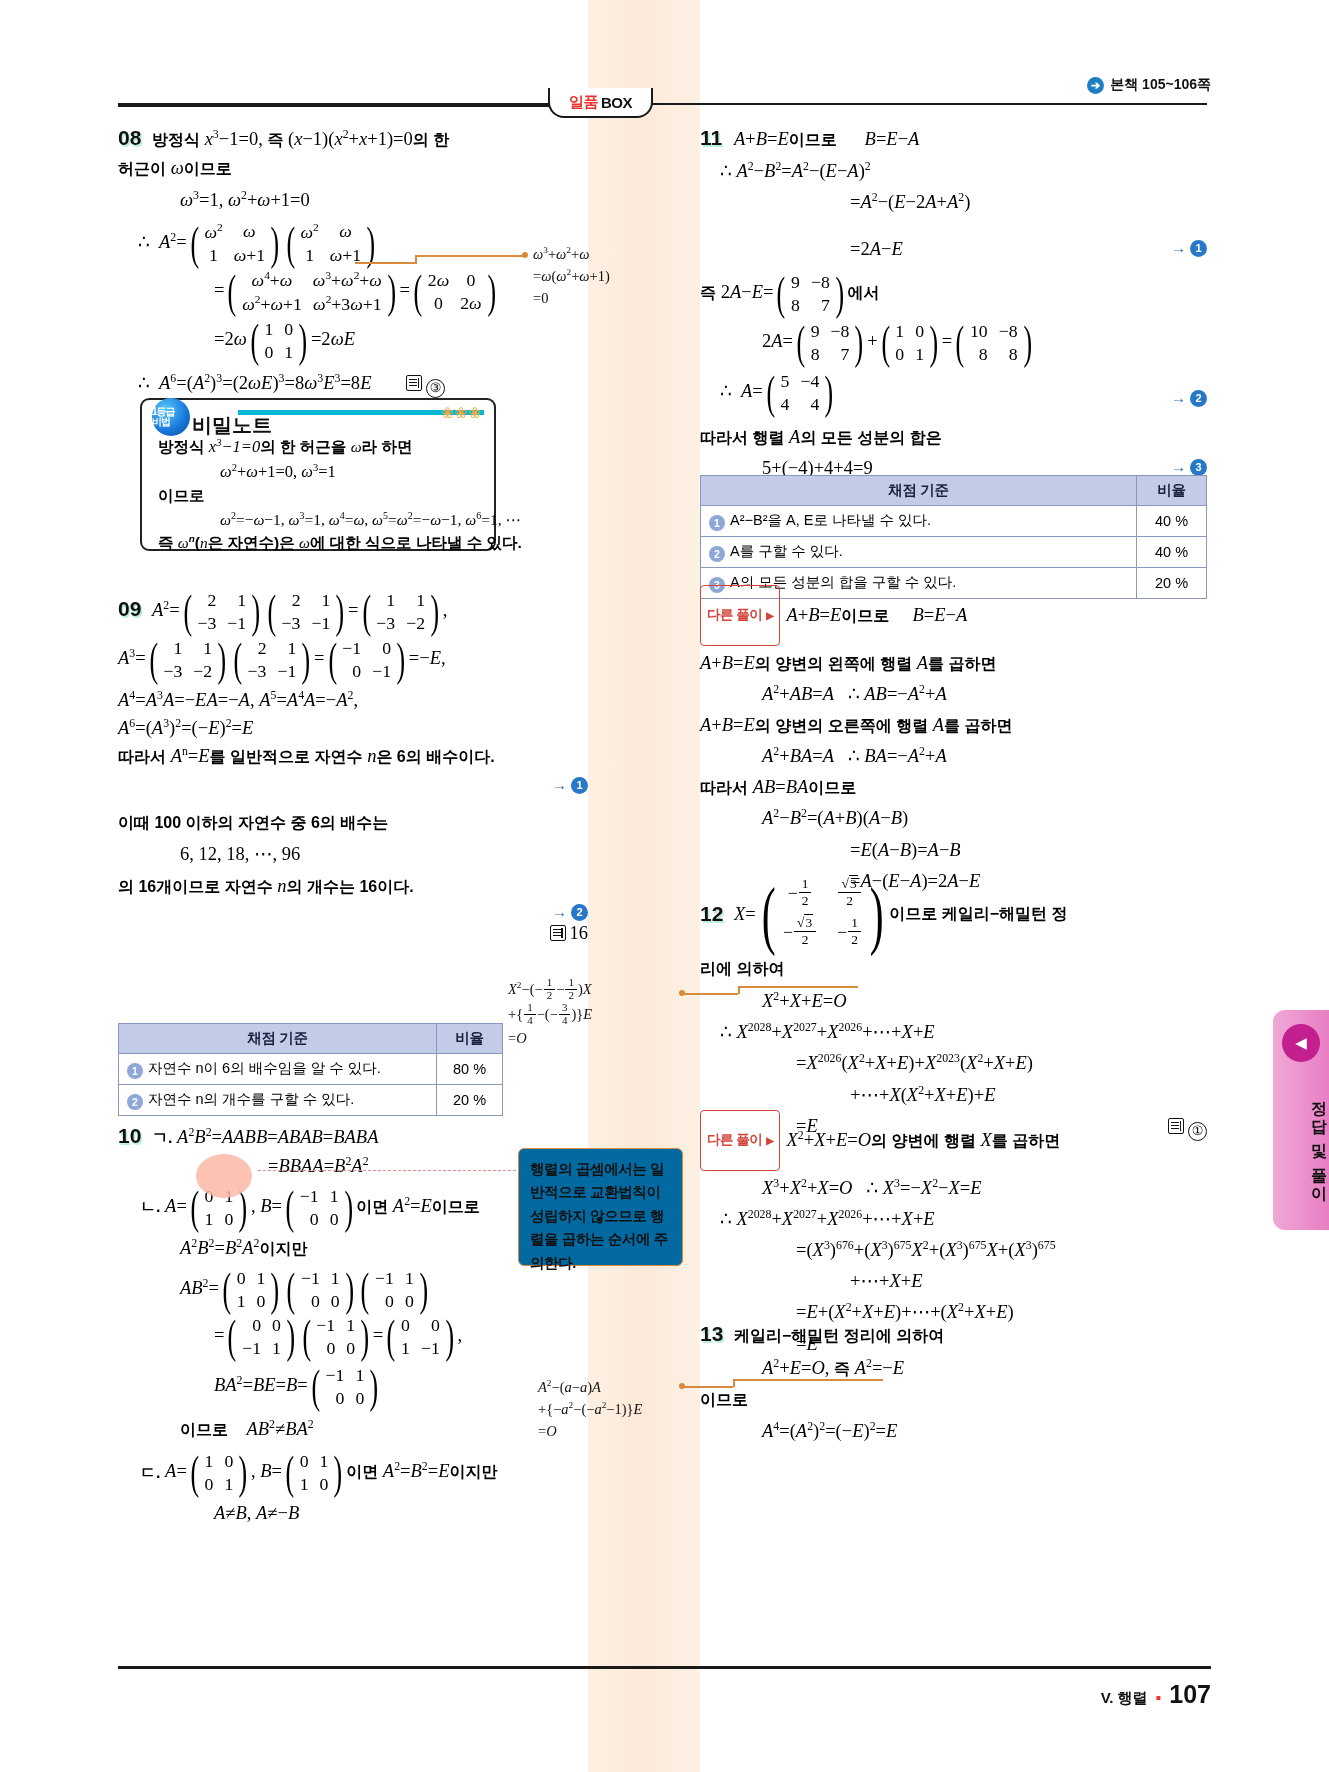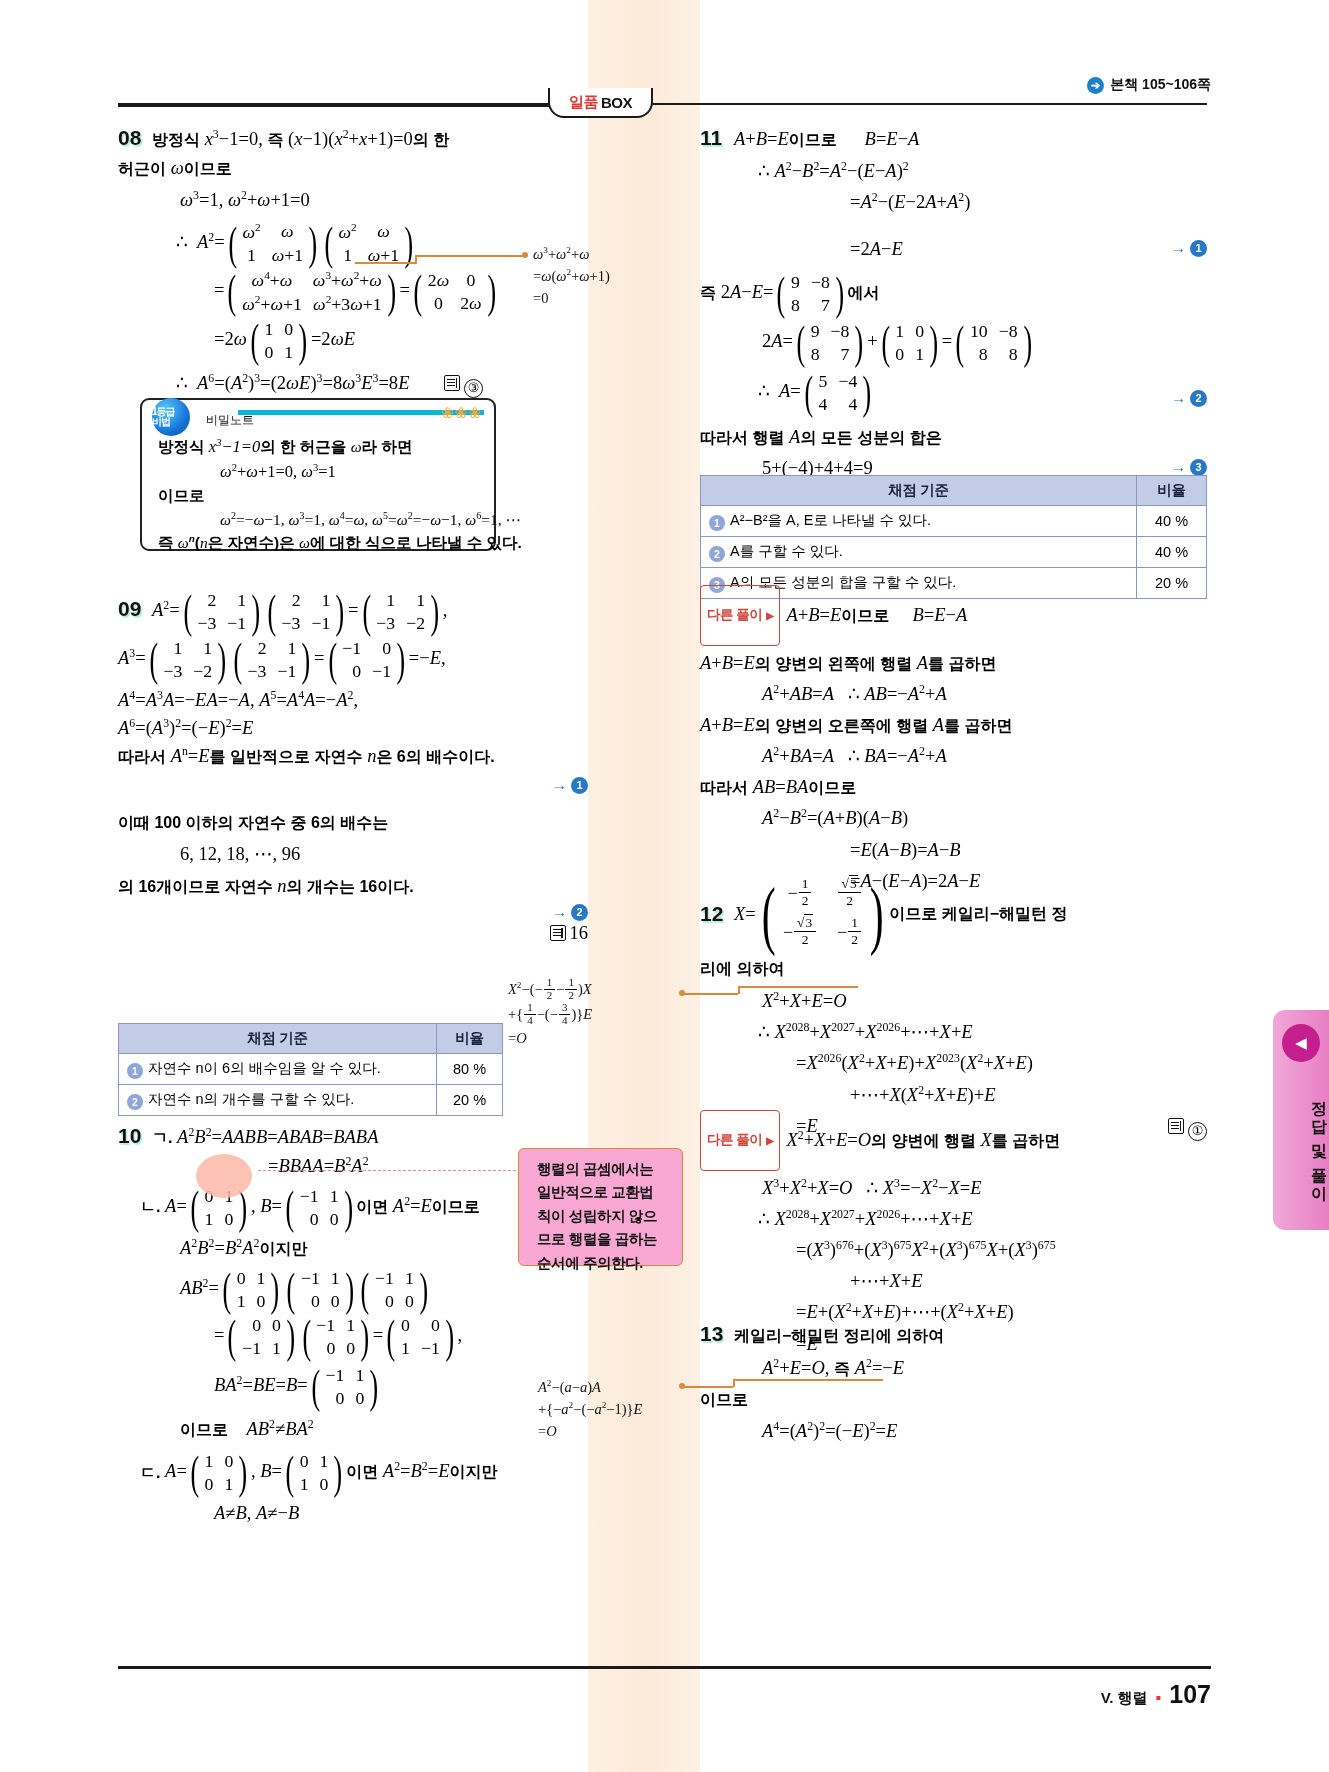--- a/index.html
+++ b/index.html
@@ -55,21 +55,21 @@
   
   .sol { position:absolute; }
   .qnum {
     font-family:"Liberation Sans", sans-serif;
     font-weight:bold; font-size:21px; color:#111;
     text-shadow:1.5px 1.5px 0 #b9f0dd;
     display:inline-block; width:34px;
   }
   .ln { font-size:18.5px; line-height:1.52; white-space:nowrap; }
   .ln.kr { font-family:"Liberation Sans", sans-serif; font-size:17px; font-weight:bold; }
-  .ind1 { padding-left:30px;margin-left:28px; }
+  .ind1 { padding-left:20px; }
   .ind2 { padding-left:62px; }
   .ind3 { padding-left:96px; }
   .ind4 { padding-left:150px; }
 
   i.v { font-style:italic; font-family:"Liberation Serif", serif; }
   sup { font-size:0.64em; vertical-align:super; }
 
   
   .kin { font-family:"Liberation Sans", sans-serif; font-weight:bold; font-size:16px; font-style:normal; }
 
@@ -141,41 +141,41 @@
   .note-topbar::after{ content:""; position:absolute; left:96px; right:10px; top:2px; height:4.5px;
      background:#08b7d4; }
   .note-badge {
     position:absolute; left:10px; top:-2px; width:38px; height:38px; border-radius:50%;
     background:radial-gradient(circle at 35% 30%, #58c8ff 0%, #1675d8 60%, #0b4e9e 100%);
     color:#fff; font-family:"Liberation Sans", sans-serif; font-weight:bold;
     font-size:10px; line-height:1; display:flex; flex-direction:column;
     align-items:flex-start; justify-content:center; letter-spacing:-1px;
   }
   .note-title {
-    position:absolute; left:64px; top:12px;
-    font-family:"Liberation Sans", sans-serif; font-weight:normal; font-size:12px; color:#111;
+    position:absolute; left:50px; top:12px;
+    font-family:"Liberation Sans", sans-serif; font-weight:bold; font-size:20px; color:#111;
   }
   .note-dots {
     position:absolute; right:12px; top:4px; color:#f0a83a; font-size:15px; letter-spacing:1px;
     font-family:"Liberation Sans", sans-serif;
   }
   .note .ln { font-size:16.5px; }
   .note .ln.kr { font-size:15.5px; }
 
   
   .callout { position:absolute; font-size:14.5px; line-height:1.5; color:#111; }
   .callout .ln { font-size:14.5px; white-space:nowrap; }
   .lead { position:absolute; background:#d98a3a; height:1.6px; }
   .leadv { position:absolute; background:#d98a3a; width:1.6px; }
   .leaddot { position:absolute; width:6px; height:6px; border-radius:50%; background:#d98a3a; }
 
   
   .tipbox {
-    position:absolute; border:1.6px solid #d98a3a; border-radius:6px; background:#f9a8d4;
-    padding:9px 18px; font-family:"Liberation Sans", sans-serif;
+    position:absolute; border:1.6px solid #d98a3a; border-radius:6px; background:#0369a1;
+    padding:9px 11px; font-family:"Liberation Sans", sans-serif;
     font-size:14.5px; line-height:1.62; color:#111; font-weight:bold; letter-spacing:-0.4px;
   }
   .dashed { position:absolute; border-top:1.4px dashed #e0928f; }
   .blob {
     position:absolute; border-radius:50%; background:#fbb9a8; opacity:0.85;
   }
 
   
   .alt-tag {
     display:inline-flex; align-items:center; gap:4px;

